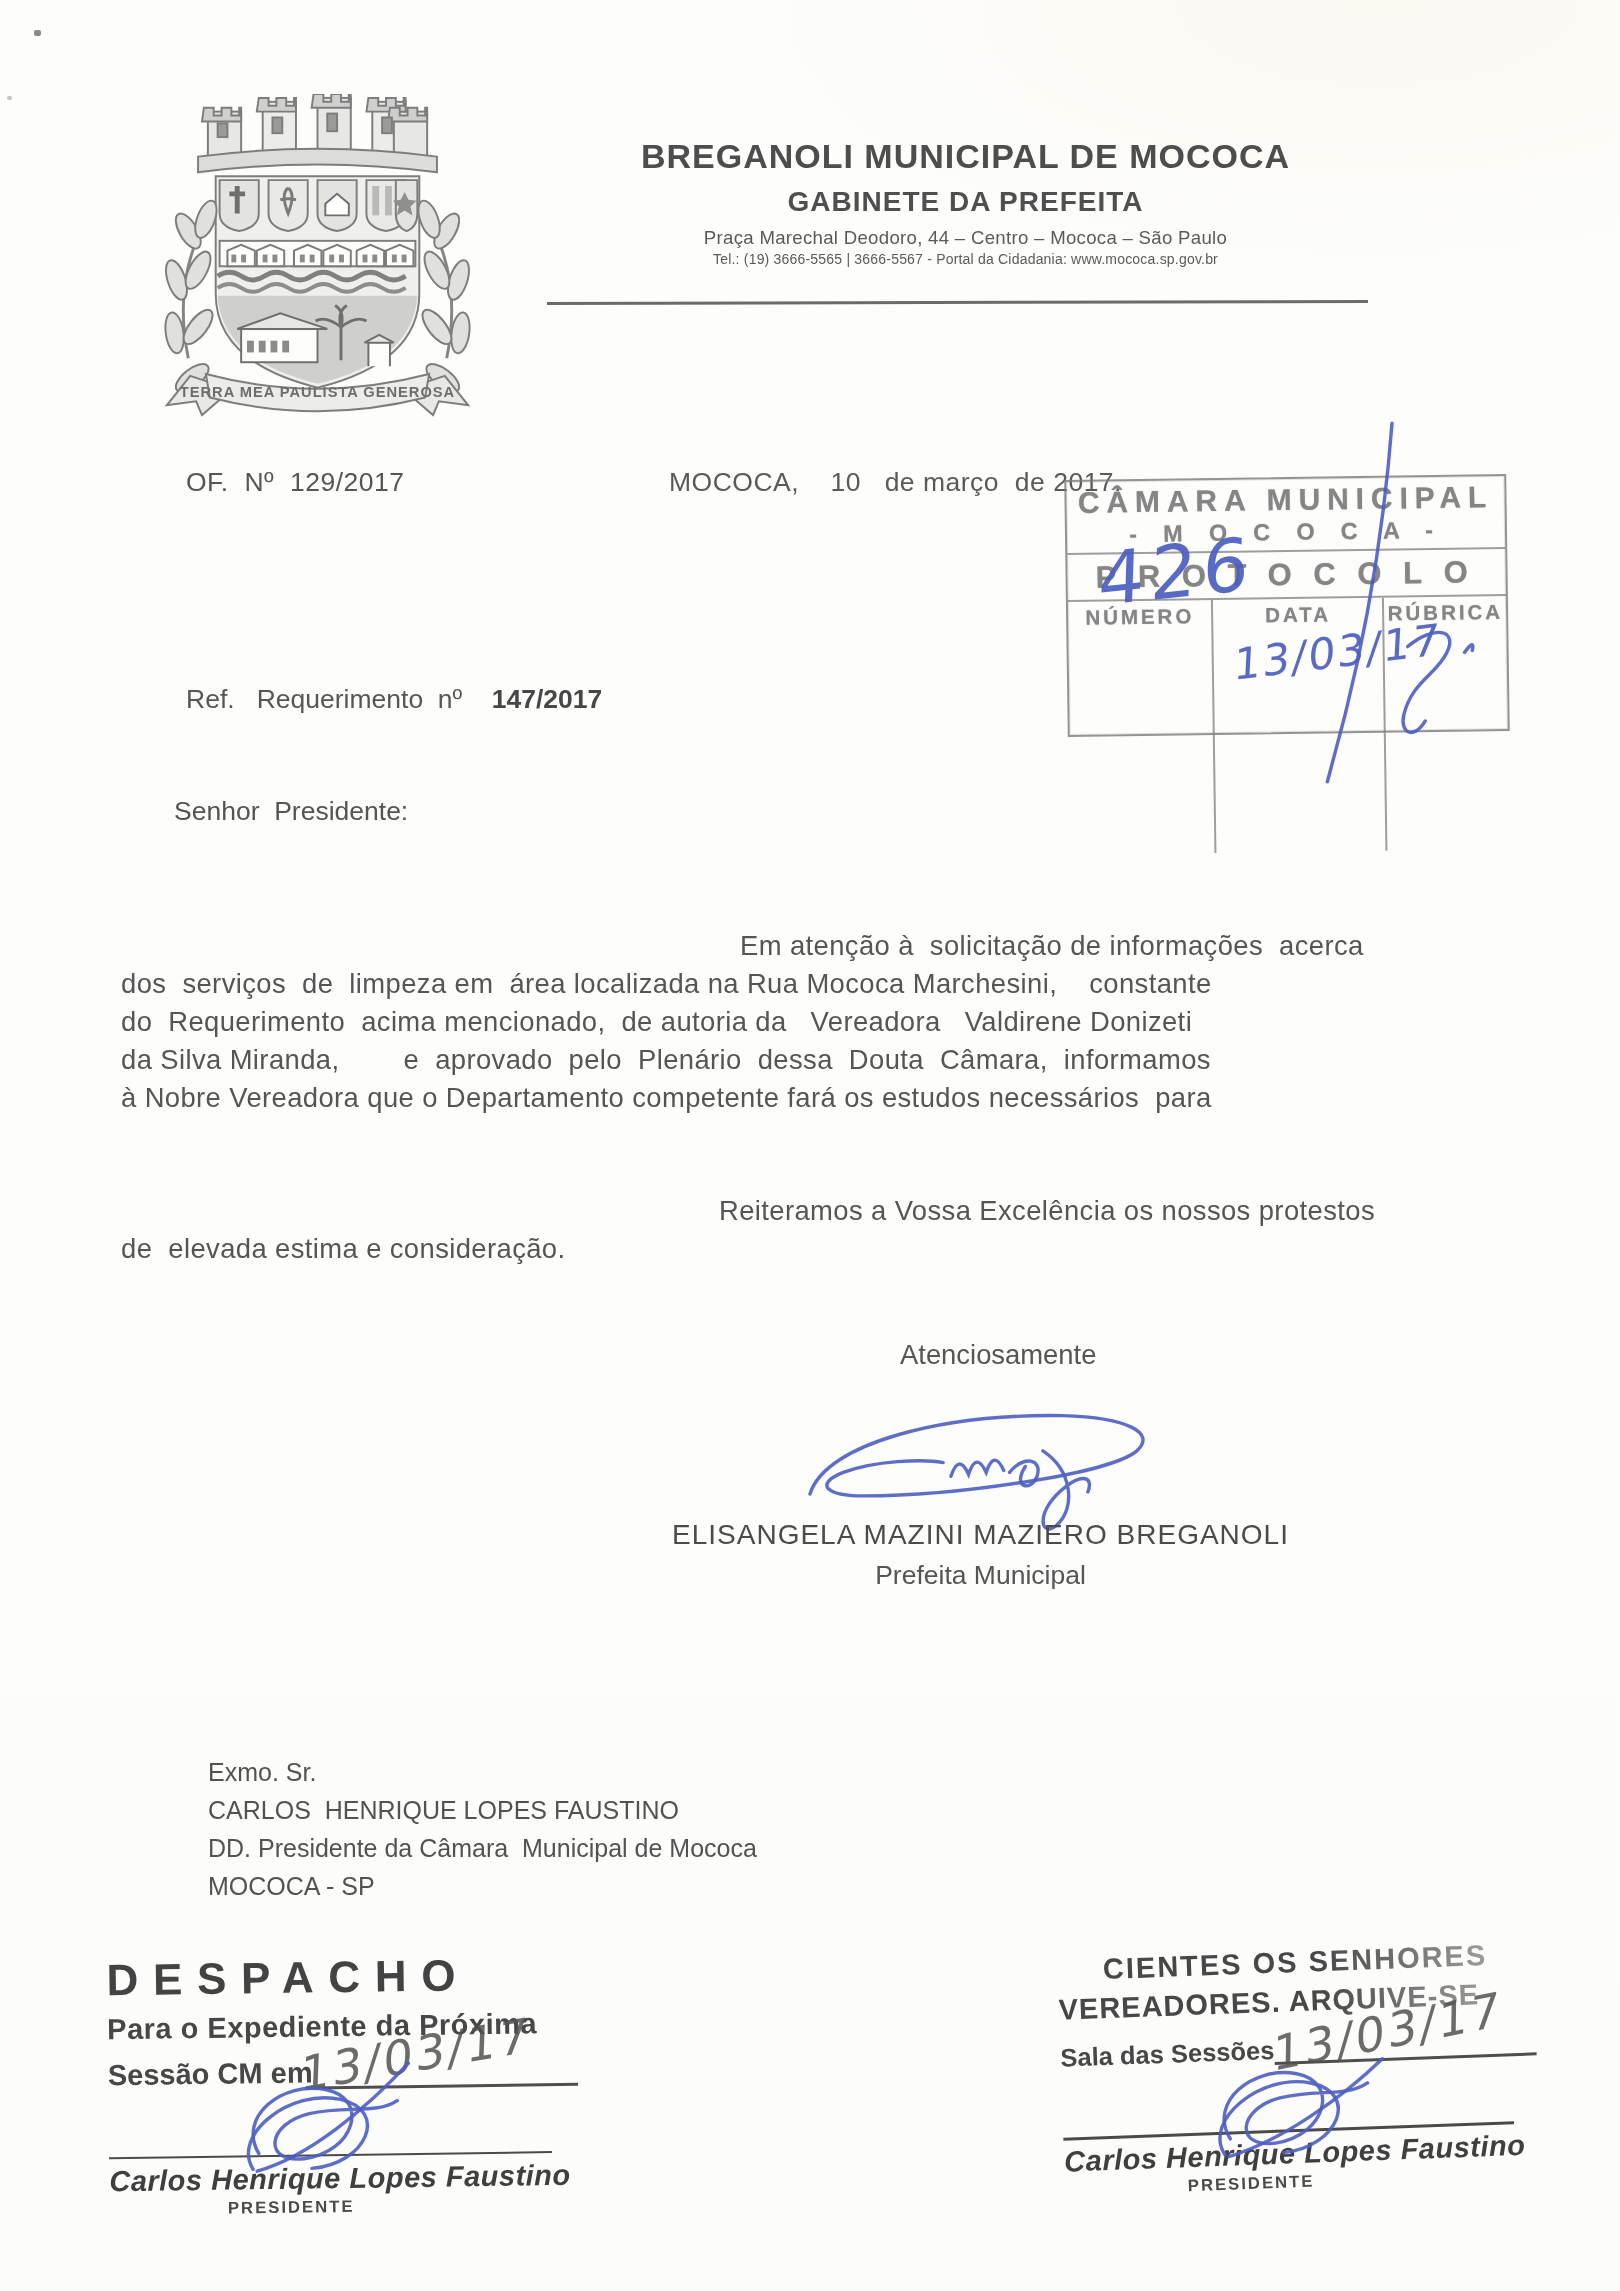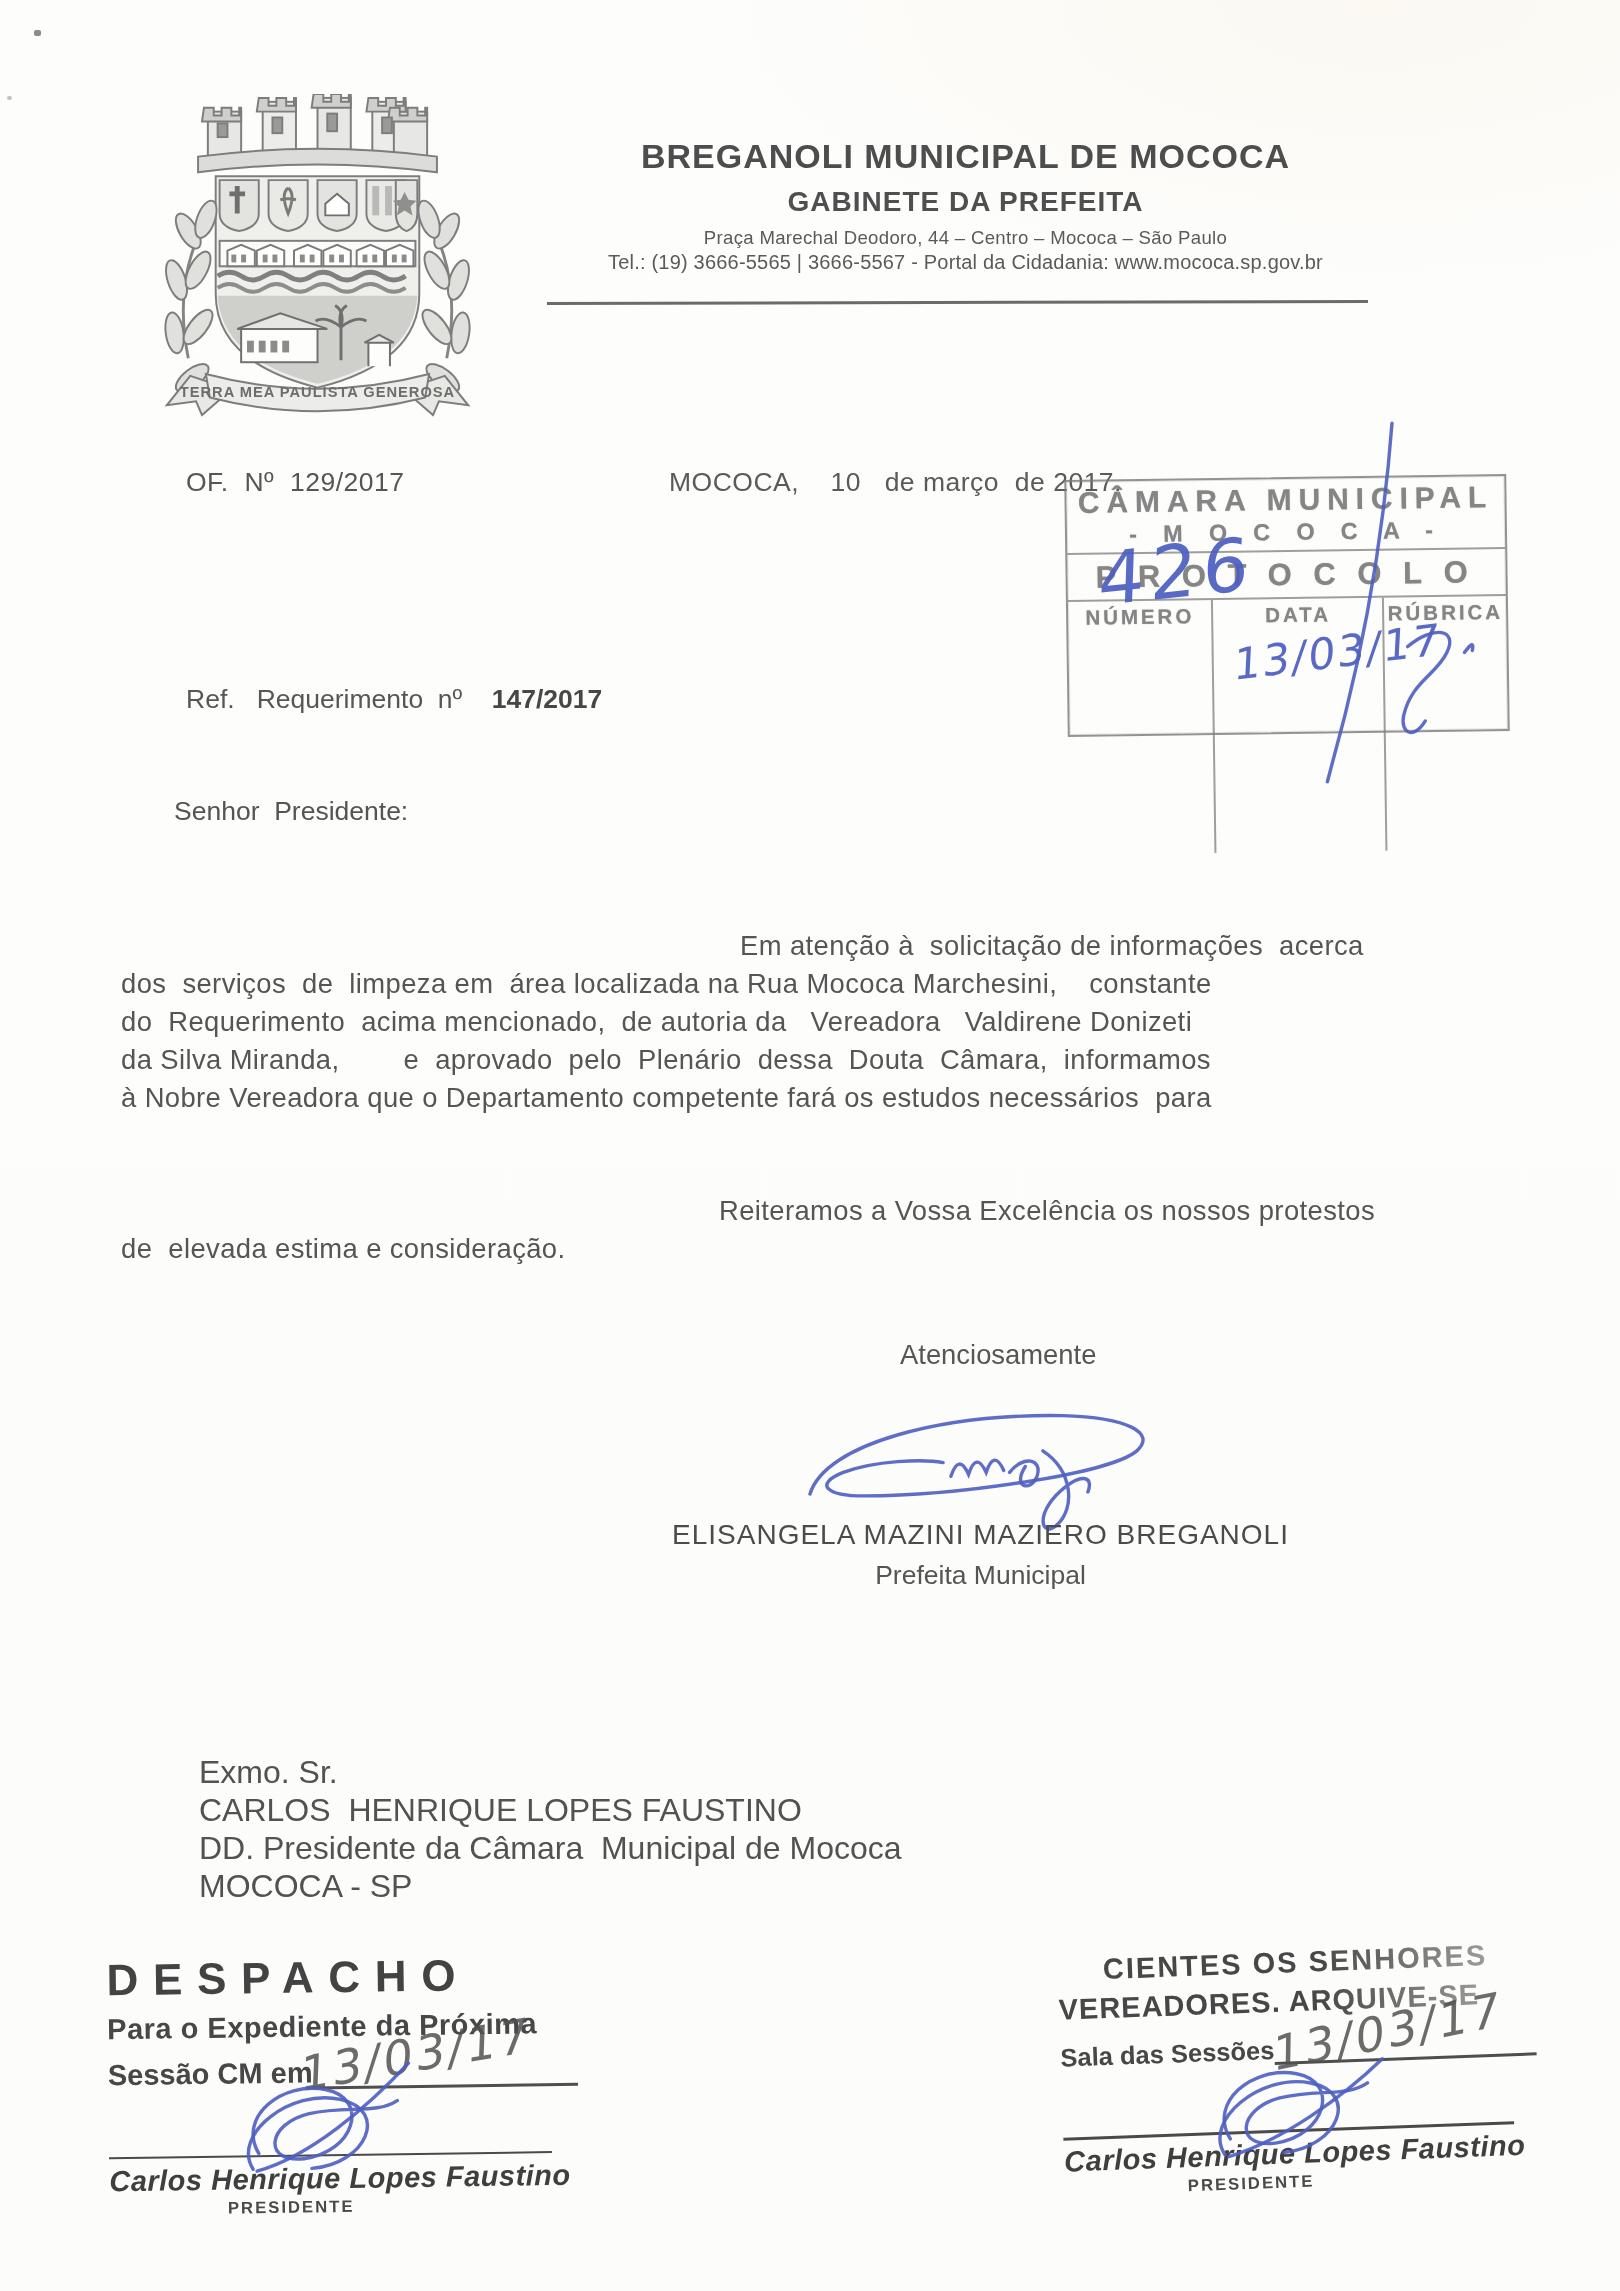--- a/index.html
+++ b/index.html
@@ -18,21 +18,21 @@
   .pre{white-space:pre;}
 
   
   .speck{position:absolute;background:#5a5a5a;border-radius:2px;opacity:.7;}
 
   
   .header-text{left:534px;top:137px;width:863px;text-align:center;}
   .org-name{font-size:34px;font-weight:700;letter-spacing:1px;color:#4d4d4d;}
   .office-name{font-size:28px;font-weight:700;letter-spacing:1px;color:#4f4f4f;margin-top:9.8px;}
   .addr{font-size:18.6px;color:#5a5a5a;margin-top:8.8px;letter-spacing:0.3px;}
-  .contact{font-size:20px;color:#5a5a5a;margin-top:2.9px;letter-spacing:0.2px;}
+  .contact{font-size:14px;color:#5a5a5a;margin-top:2.9px;letter-spacing:0.2px;}
   .header-rule{left:547px;top:301px;width:821px;height:2.9px;background:#6b6b6b;transform:rotate(-.15deg);}
 
   
   .of-line{left:186px;top:467px;font-size:26.5px;color:#565656;letter-spacing:0.5px;}
   .city-date{left:669px;top:467px;font-size:26.5px;color:#5a5a5a;letter-spacing:0.5px;}
   .ref-line{left:186px;top:684px;font-size:26.5px;color:#565656;}
   .ref-line b{color:#474747;}
   .salutation{left:174px;top:796px;font-size:26.5px;color:#545454;}
 
   
@@ -64,21 +64,21 @@
   .par1 .line:first-child{padding-left:619px;}
   .par2{top:1192px;}
   .par2 .line:first-child{padding-left:598px;}
   .closing{left:900px;top:1339px;font-size:27.4px;color:#565656;}
 
   .sig-name-block{left:549px;top:1519px;width:863px;text-align:center;}
   .sig-name{font-size:28px;color:#4b4b4b;letter-spacing:1px;}
   .sig-title{font-size:26.5px;color:#555;margin-top:9px;}
 
   
-  .addressee{left:199px;top:1753px;font-size:32px;line-height:38px;color:#525252;}
+  .addressee{left:208px;top:1753px;font-size:25px;line-height:38px;color:#525252;}
   .addressee .line{white-space:pre;}
 
   
   .despacho{left:108px;top:1952px;width:470px;transform:rotate(-.8deg);color:#474747;}
   .despacho-title{font-size:44px;font-weight:800;letter-spacing:14.7px;color:#434343;}
   .despacho-l1{font-size:29px;font-weight:700;margin-top:7.8px;letter-spacing:0.5px;}
   .fill-row{display:flex;align-items:flex-end;margin-top:9.8px;}
   .fill-label{font-size:29px;font-weight:700;white-space:pre;}
   .fill-line{flex:1;border-bottom:3.9px solid #4e4e4e;height:33px;}
   .hw-dark{font-family:"DejaVu Sans", sans-serif;color:#525252;font-size:47px;transform:rotate(-9deg) skewX(-12deg);letter-spacing:2.9px;opacity:.85;}

